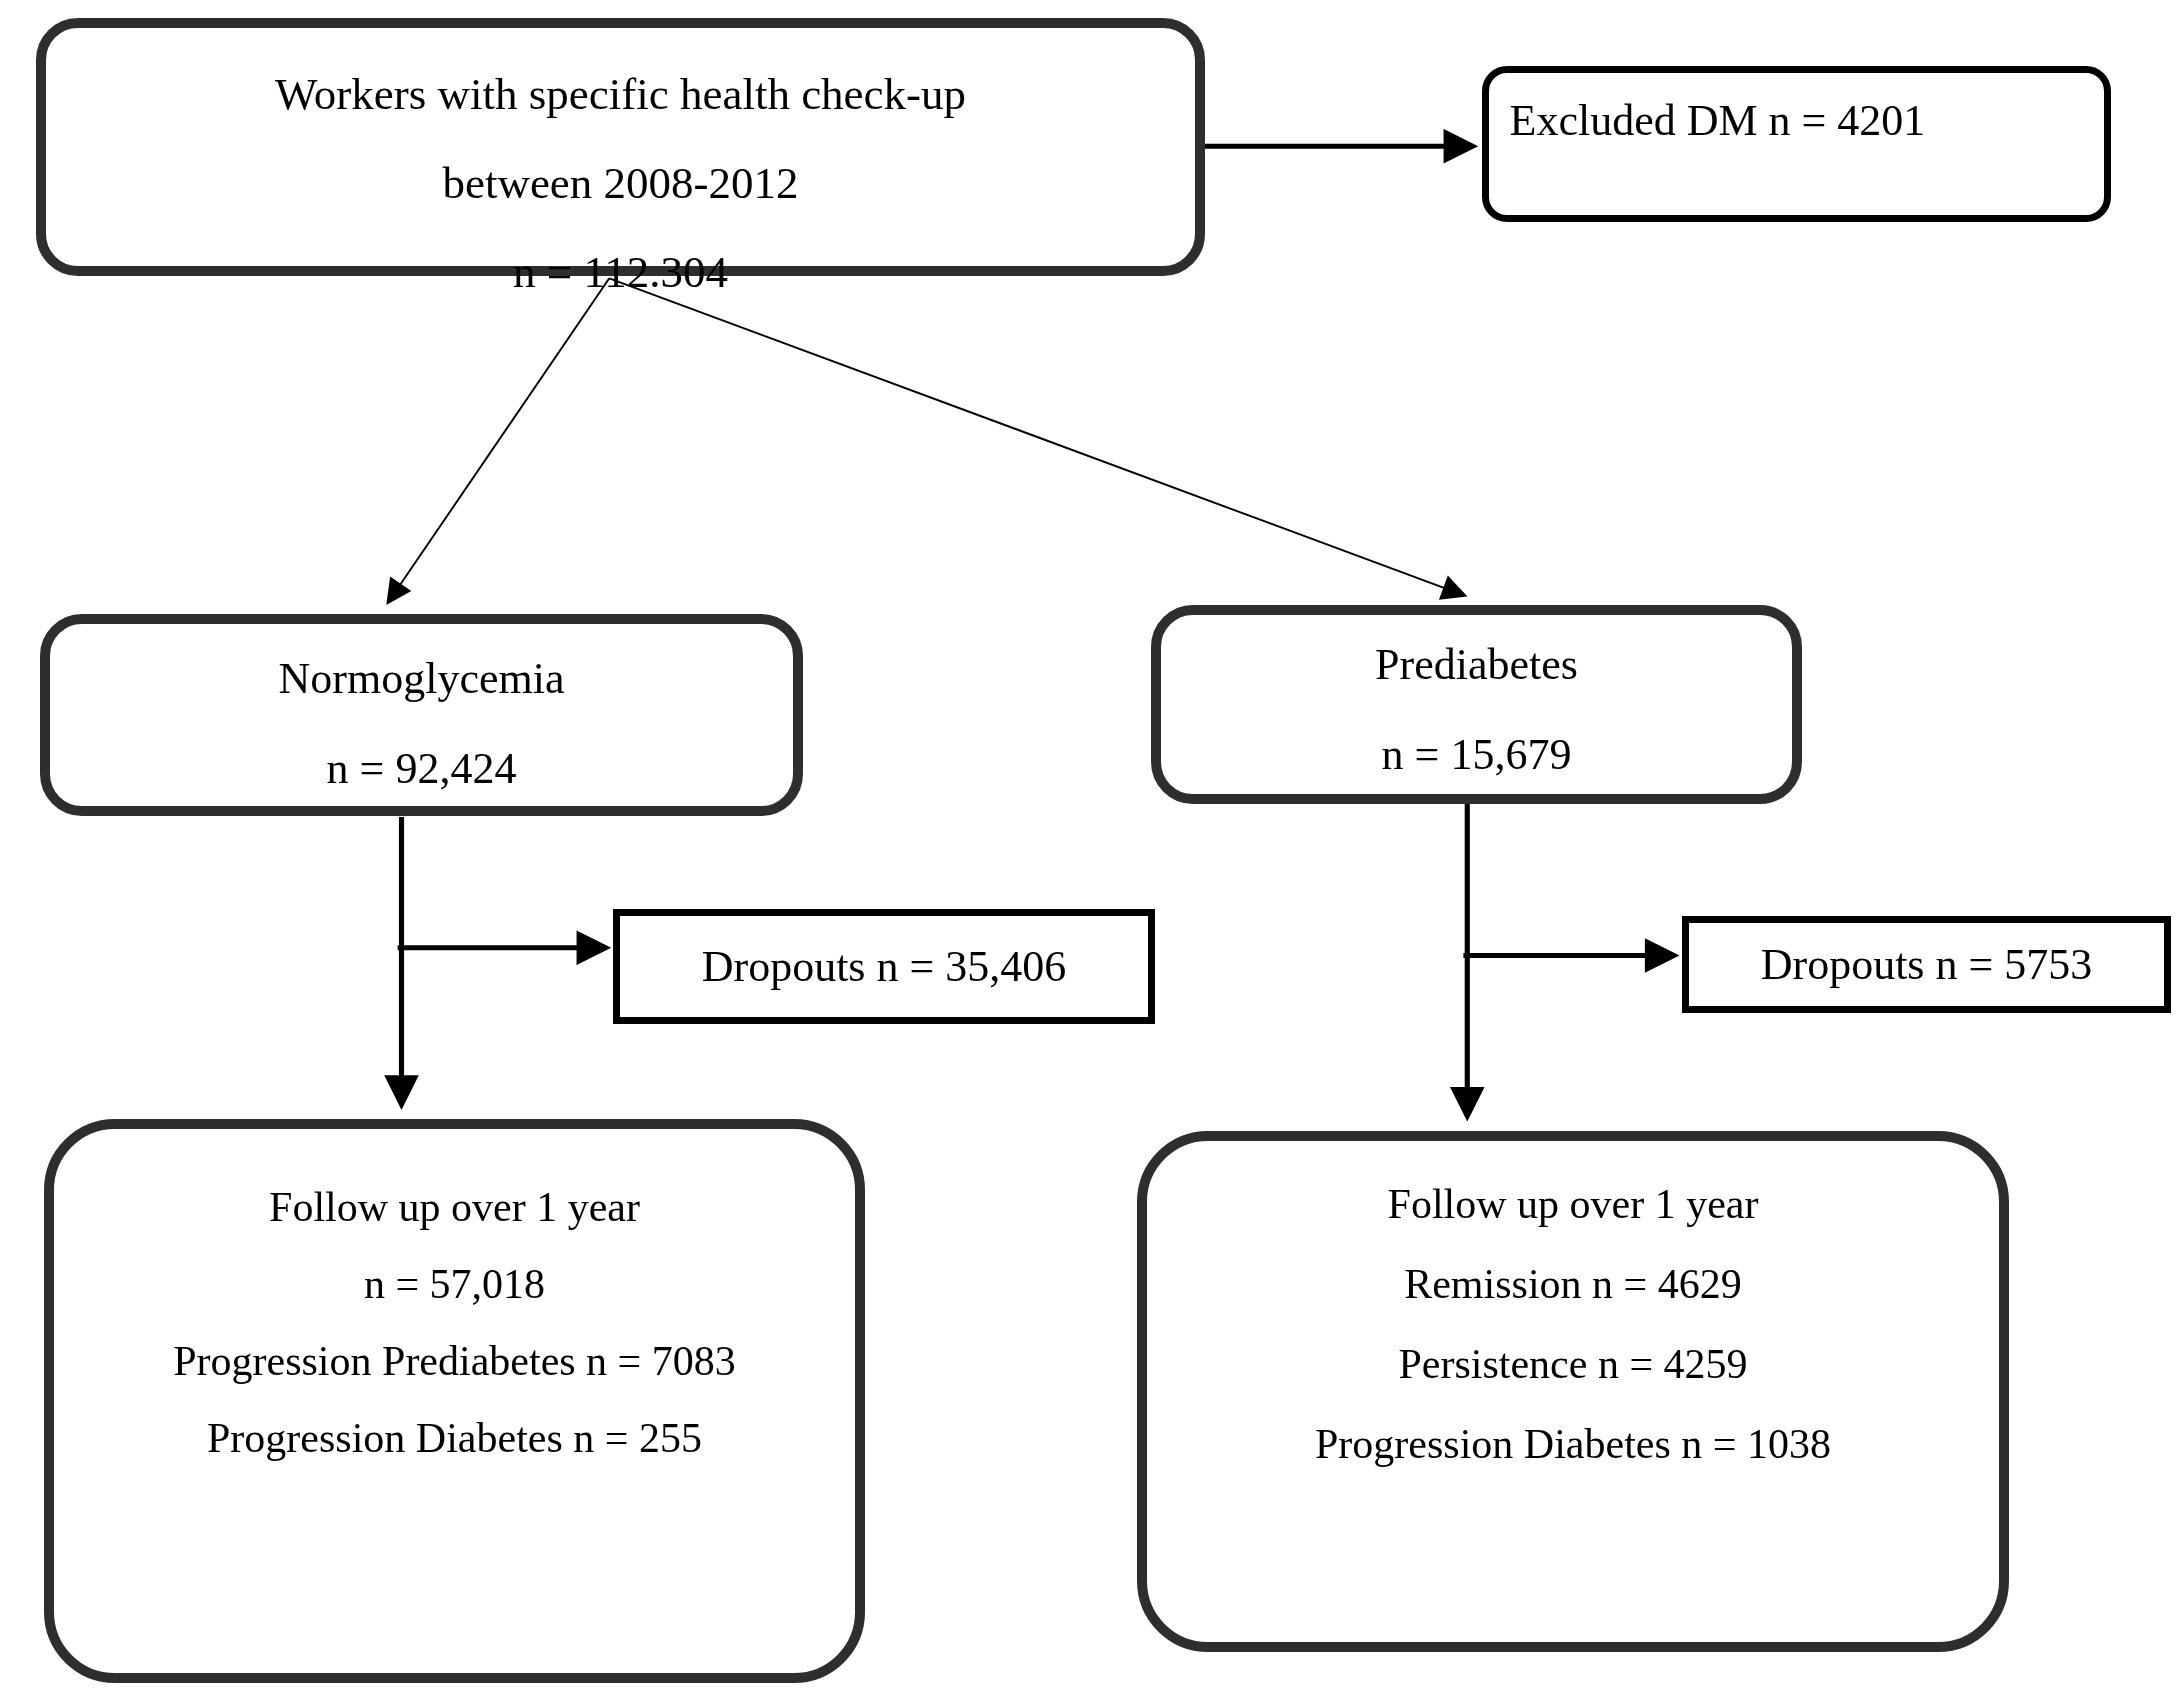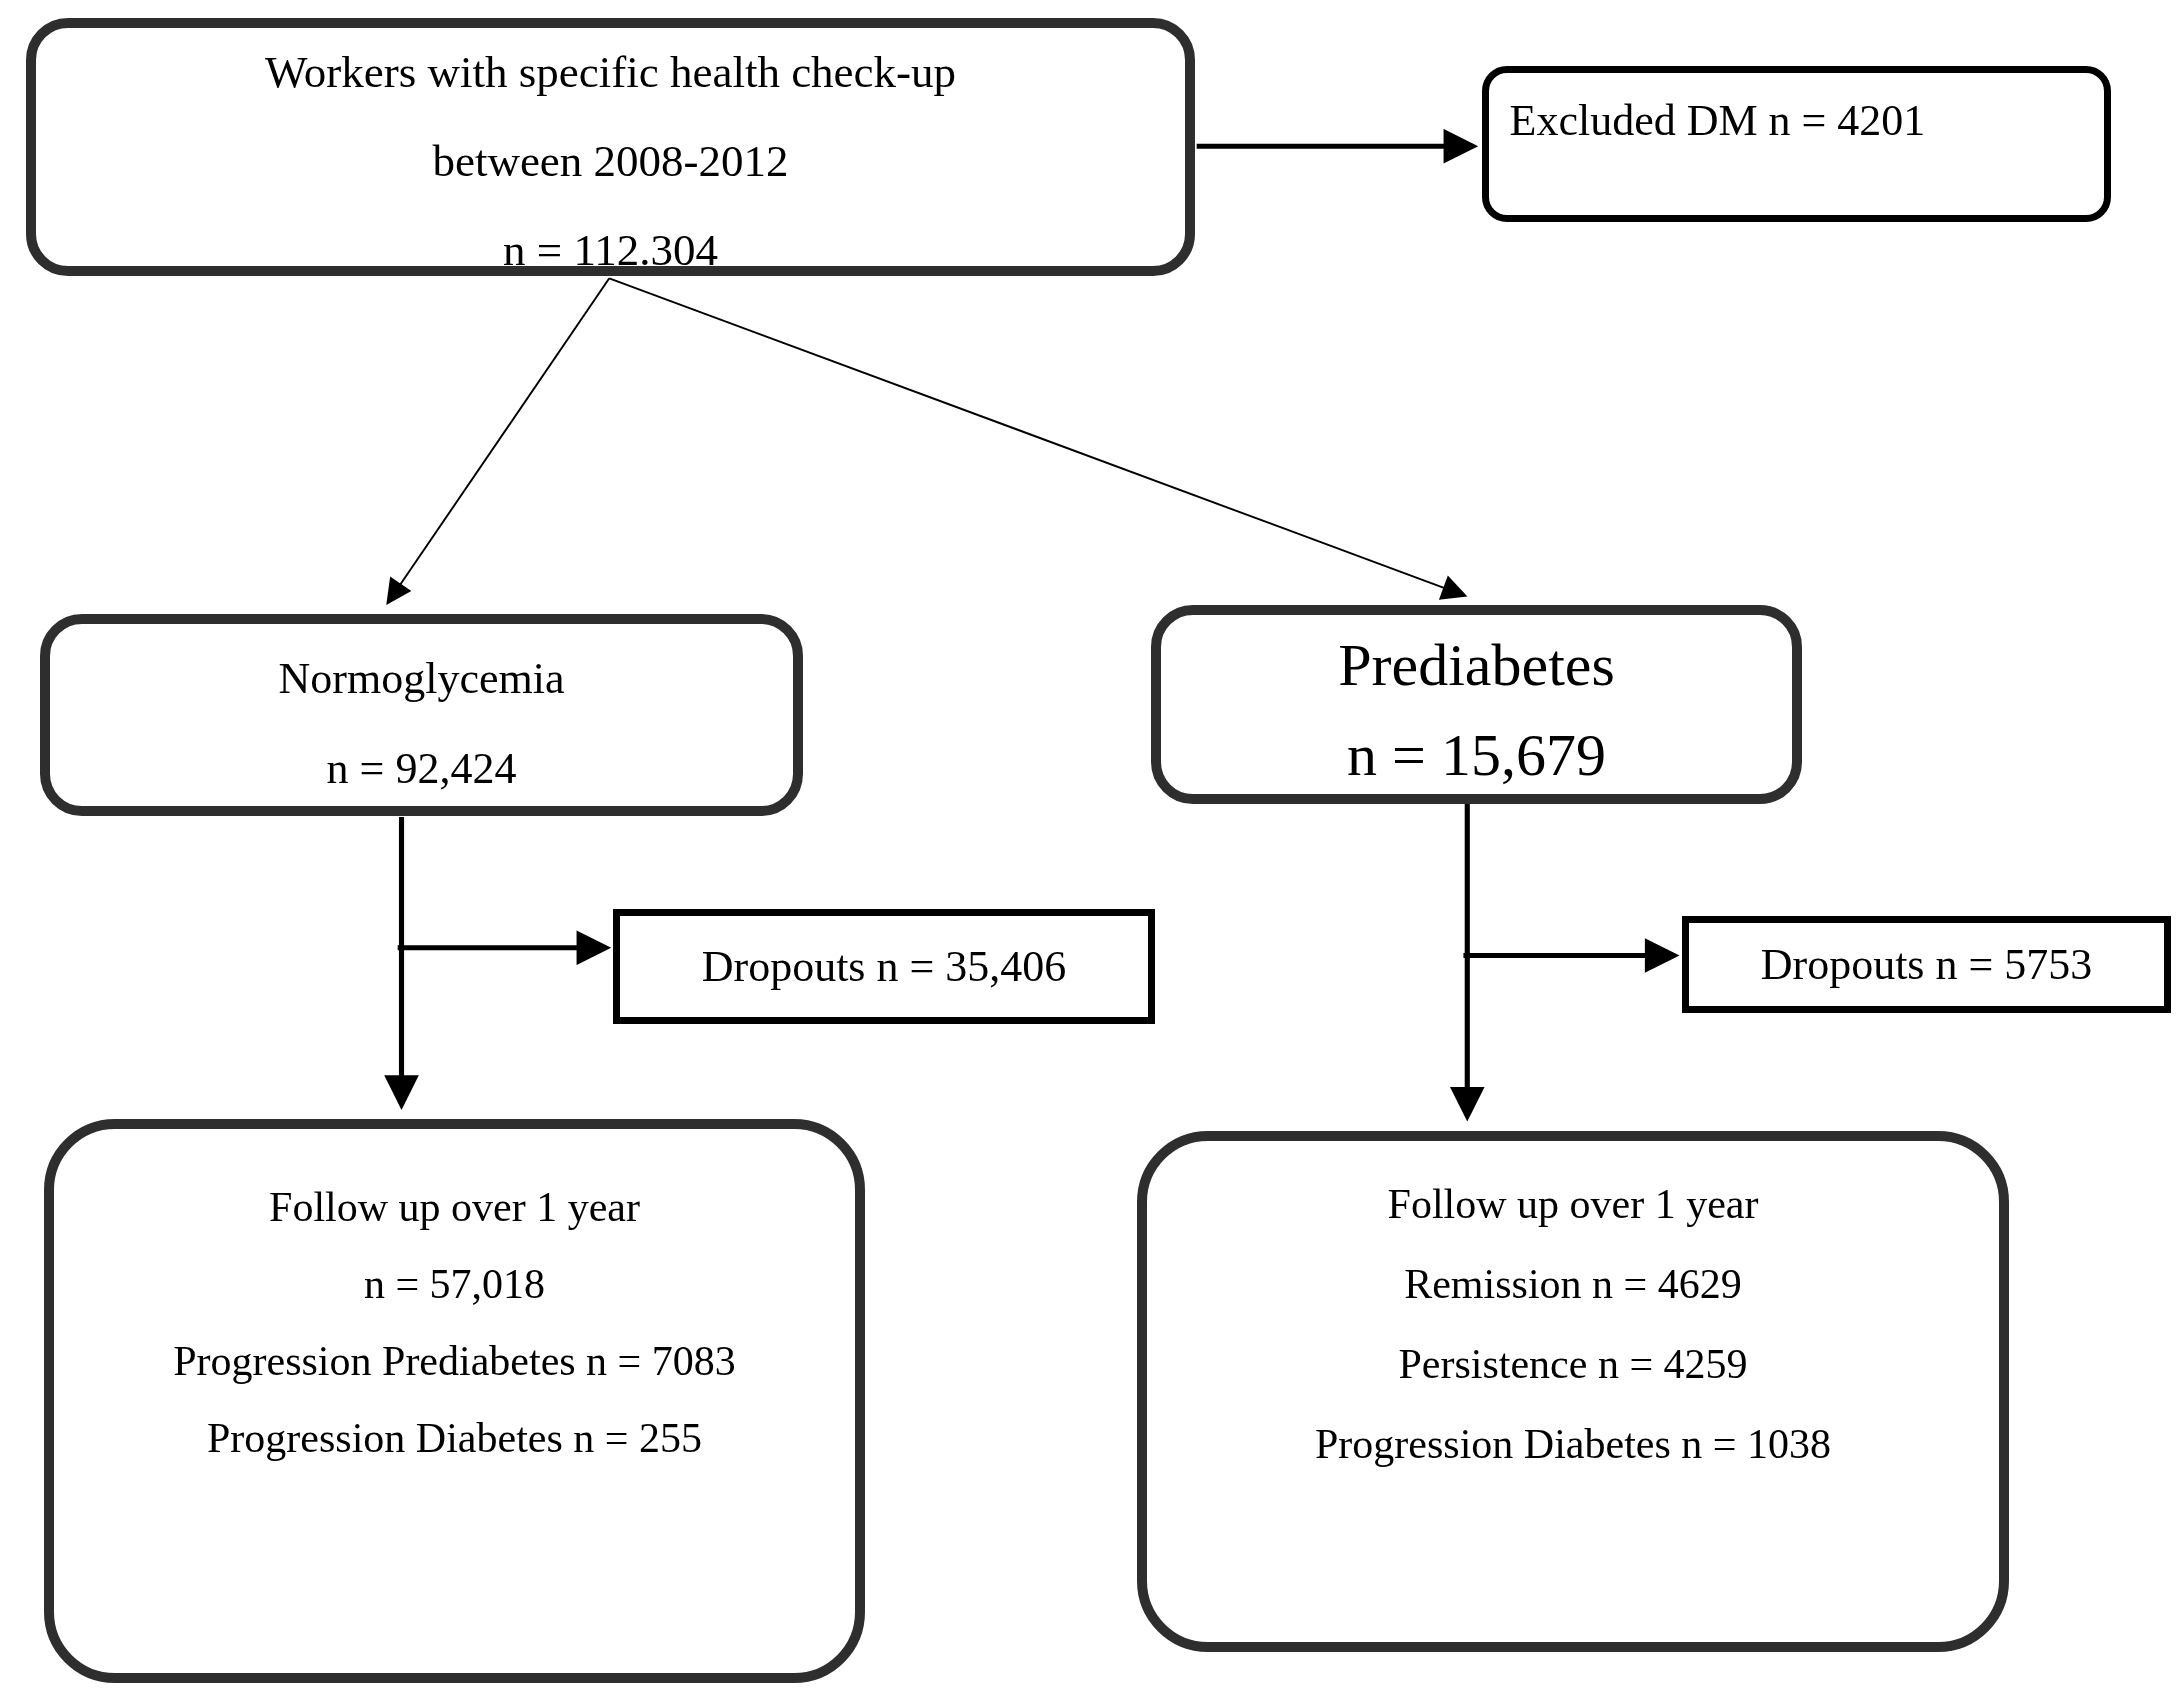--- a/index.html
+++ b/index.html
@@ -35,24 +35,24 @@
   .square {
     border: 7.7px solid #000000;
     border-radius: 0;
   }
   .line {
     display: block;
     white-space: nowrap;
   }
   
   #top-box {
-    left: 26px; top: 18px;
+    left: 36px; top: 18px;
     width: 1169px; height: 258px;
     font-size: 45px;
-    padding-top: 0;
+    padding-top: 22px;
   }
   #top-box .line { line-height: 89px; }
   
   #excluded-box {
     left: 1482px; top: 66px;
     width: 629px; height: 156px;
     font-size: 44px;
     text-align: left;
     padding: 19px 0 0 20.5px;
     border-radius: 25px;
@@ -63,21 +63,21 @@
     left: 40px; top: 614px;
     width: 763px; height: 202px;
     font-size: 44px;
     padding-top: 10px;
   }
   #normoglycemia-box .line { line-height: 90px; }
   
   #prediabetes-box {
     left: 1151px; top: 605px;
     width: 651px; height: 199px;
-    font-size: 60px;
+    font-size: 44px;
     padding-top: 5.1px;
   }
   #prediabetes-box .line { line-height: 90px; }
   
   #dropouts-left-box {
     left: 613px; top: 909px;
     width: 542px; height: 115px;
     font-size: 44px;
     display: flex; align-items: center; justify-content: center;
     text-align: center;

